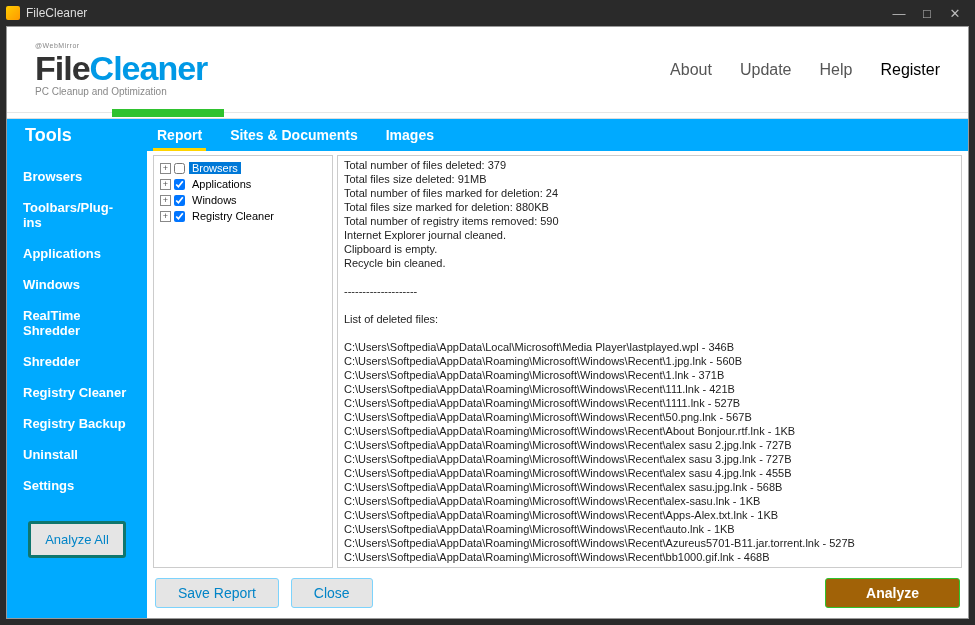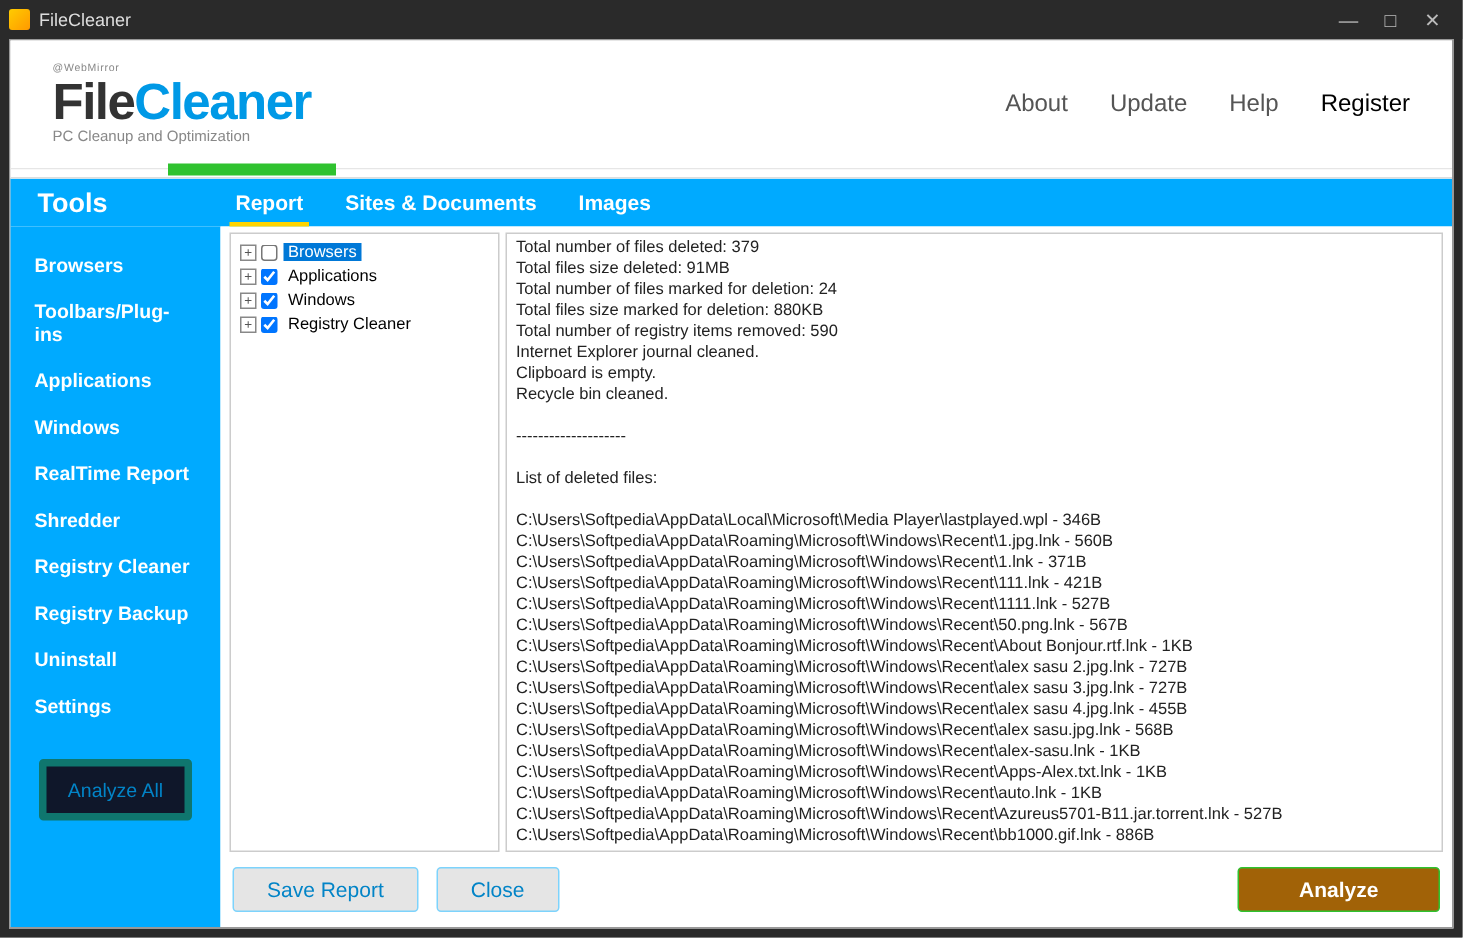--- a/index.html
+++ b/index.html
@@ -28,21 +28,21 @@
 
 .tab-bar { height: 32px; background: #00aaff; display: flex; align-items: center; padding-left: 18px; }
 .tools-label { color: #fff; font-weight: 700; font-size: 18px; width: 118px; }
 .tab { color: #fff; font-size: 14px; font-weight: 600; padding: 0 14px; height: 32px; display: flex; align-items: center; cursor: pointer; position: relative; }
 .tab.active::after { content: ""; position: absolute; bottom: 0; left: 10px; right: 10px; height: 3px; background: #ffd400; }
 
 .body { flex: 1; display: flex; min-height: 0; }
 
 .sidebar { width: 140px; background: #00aaff; display: flex; flex-direction: column; padding: 10px 0; }
 .sidebar .item { color: #fff; font-size: 13px; font-weight: 600; padding: 8px 16px; cursor: pointer; }
-.sidebar .analyze-all { margin: 20px auto 0; padding: 8px 14px; background: #0f172a; border: 5px solid #0f766e; color: #0284c7; border-radius: 3px; font-size: 13px; cursor: pointer; }
+.sidebar .analyze-all { margin: 20px auto 0; padding: 8px 14px; background: #e5e5e5; border: 3px solid #0f766e; color: #0284c7; border-radius: 3px; font-size: 13px; cursor: pointer; }
 
 .main { flex: 1; background: #fff; display: flex; flex-direction: column; min-height: 0; padding: 4px 6px 6px 6px; }
 .main-top { flex: 1; display: flex; min-height: 0; gap: 4px; }
 
 .tree { width: 180px; border: 1px solid #ccc; background: #fff; font-size: 11px; padding: 4px 2px; }
 .tree-row { display: flex; align-items: center; height: 16px; padding-left: 4px; white-space: nowrap; }
 .tree-row .plus { width: 11px; height: 11px; border: 1px solid #888; font-size: 9px; line-height: 9px; text-align: center; margin-right: 3px; color: #555; cursor: pointer; }
 .tree-row input[type=checkbox] { width: 11px; height: 11px; margin-right: 4px; }
 .tree-row .lbl { padding: 0 3px; }
 .tree-row .lbl.sel { background: #0078d7; color: #fff; }
@@ -96,21 +96,21 @@
         </div>
     </div>
 
     <div class="body">
       <div class="sidebar">
         <div id="sidebar-host">
             <div class="item">Browsers</div>
             <div class="item">Toolbars/Plug-ins</div>
             <div class="item">Applications</div>
             <div class="item">Windows</div>
-            <div class="item">RealTime Report</div>
+            <div class="item">RealTime Shredder</div>
             <div class="item">Shredder</div>
             <div class="item">Registry Cleaner</div>
             <div class="item">Registry Backup</div>
             <div class="item">Uninstall</div>
             <div class="item">Settings</div>
           </div>
         <button class="analyze-all">Analyze All</button>
       </div>
 
       <div class="main">
@@ -160,21 +160,21 @@
                 <div>C:\Users\Softpedia\AppData\Roaming\Microsoft\Windows\Recent\50.png.lnk - 567B</div>
                 <div>C:\Users\Softpedia\AppData\Roaming\Microsoft\Windows\Recent\About Bonjour.rtf.lnk - 1KB</div>
                 <div>C:\Users\Softpedia\AppData\Roaming\Microsoft\Windows\Recent\alex sasu 2.jpg.lnk - 727B</div>
                 <div>C:\Users\Softpedia\AppData\Roaming\Microsoft\Windows\Recent\alex sasu 3.jpg.lnk - 727B</div>
                 <div>C:\Users\Softpedia\AppData\Roaming\Microsoft\Windows\Recent\alex sasu 4.jpg.lnk - 455B</div>
                 <div>C:\Users\Softpedia\AppData\Roaming\Microsoft\Windows\Recent\alex sasu.jpg.lnk - 568B</div>
                 <div>C:\Users\Softpedia\AppData\Roaming\Microsoft\Windows\Recent\alex-sasu.lnk - 1KB</div>
                 <div>C:\Users\Softpedia\AppData\Roaming\Microsoft\Windows\Recent\Apps-Alex.txt.lnk - 1KB</div>
                 <div>C:\Users\Softpedia\AppData\Roaming\Microsoft\Windows\Recent\auto.lnk - 1KB</div>
                 <div>C:\Users\Softpedia\AppData\Roaming\Microsoft\Windows\Recent\Azureus5701-B11.jar.torrent.lnk - 527B</div>
-                <div>C:\Users\Softpedia\AppData\Roaming\Microsoft\Windows\Recent\bb1000.gif.lnk - 886B</div>
+                <div>C:\Users\Softpedia\AppData\Roaming\Microsoft\Windows\Recent\bb1000.gif.lnk - 468B</div>
               </div>
           </div>
         </div>
         <div class="bottom-bar">
           <button class="btn btn-blue">Save Report</button>
           <button class="btn btn-blue">Close</button>
           <button class="btn btn-green">Analyze</button>
         </div>
       </div>
     </div>

